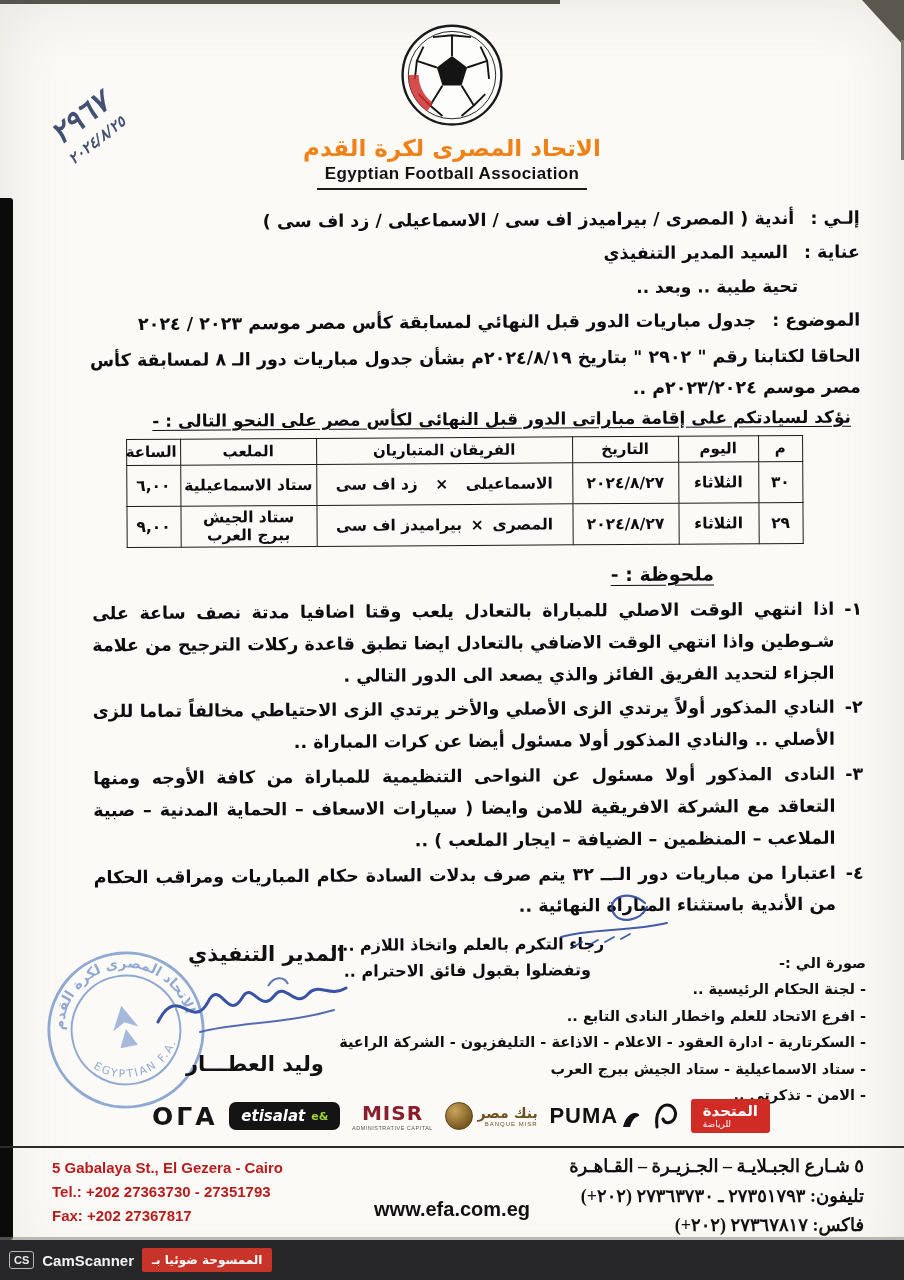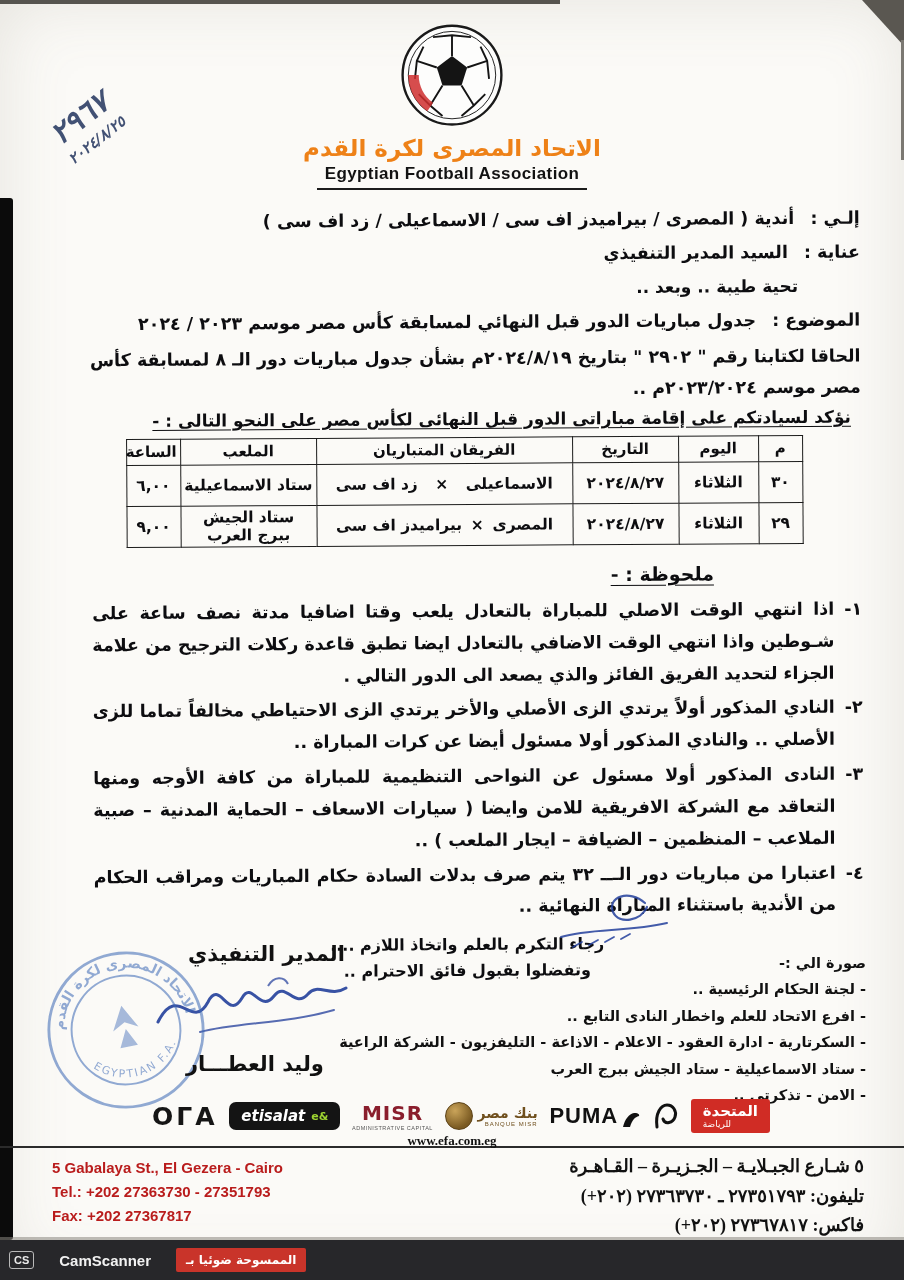--- a/index.html
+++ b/index.html
@@ -94,26 +94,26 @@
   .sp-puma { display:flex; align-items:flex-end; gap:3px; }
   .sp-puma .word { font-size:22px; font-weight:800; letter-spacing:1px; color:#111; font-family:"Liberation Sans",sans-serif; }
   .sp-mark { width:26px; height:30px; }
   .sp-united { background:#d02c25; color:#fff; border-radius:3px; padding:4px 12px; text-align:left; direction:rtl; }
   .sp-united .big { font-size:15px; font-weight:800; line-height:1.1; }
   .sp-united .sub { font-size:9px; }
 
   
   .footer-rule { position:absolute; left:0; right:0; top:1146px; border-top:2.5px solid #2b2b2b; }
   .footer-en { position:absolute; left:52px; top:1156px; font-size:15px; font-weight:700; line-height:1.6; color:#b91c1c; font-family:"Liberation Sans",sans-serif; }
-  .footer-web { position:absolute; left:332px; top:1133px; width:240px; text-align:center; font-size:13px; font-weight:700; font-family:Liberation Serif, serif; }
+  .footer-web { position:absolute; left:332px; top:1198px; width:240px; text-align:center; font-size:20px; font-weight:700; font-family:Liberation Sans, sans-serif; }
   .footer-ar { position:absolute; right:40px; top:1152px; direction:rtl; text-align:right; font-size:18px; font-weight:700; line-height:1.65;font-family:Liberation Serif, serif; }
 
   
   .scanbar { position:absolute; left:0; right:0; bottom:0; height:40px; background:#27272a;
-             display:flex; align-items:center; gap:25px; padding:0 9px; z-index:5; }
+             display:flex; align-items:center; gap:8px; padding:0 9px; z-index:5; }
   .cs-badge { color:#eaeaea; border:1.5px solid #b9b9b9; border-radius:3px; font-size:11px; padding:2px 4px; font-weight:700; font-family:"Liberation Sans",sans-serif; }
   .cs-name { color:#f2f2f2; font-size:15px; font-weight:700; font-family:"Liberation Sans",sans-serif; }
   .scan-ar { background:#c9342a; color:#fff; font-size:12px; font-weight:700; padding:5px 10px; border-radius:2px; direction:rtl; }
 </style>
 </head>
 <body>
 
 <div class="page">
 
   <div class="artifact-top"></div>

